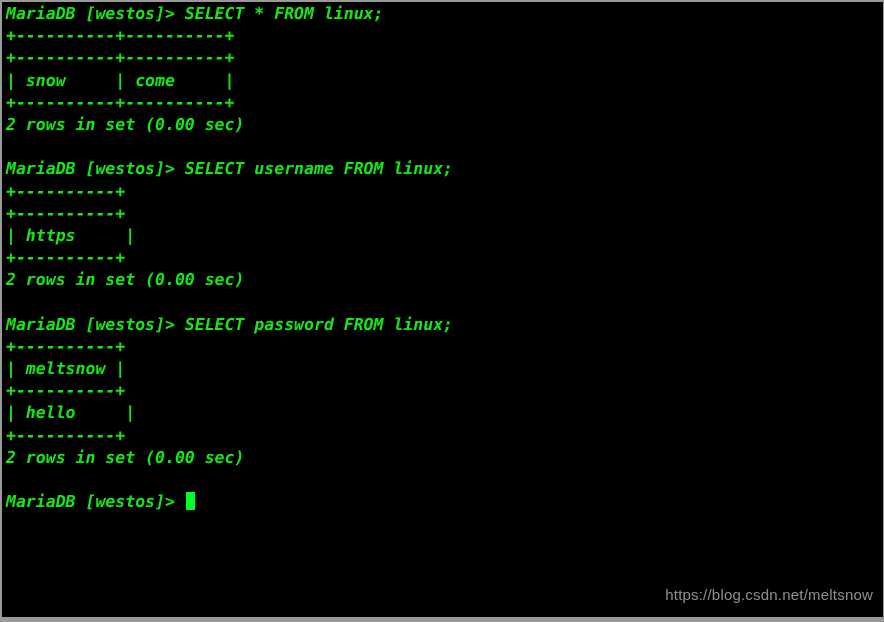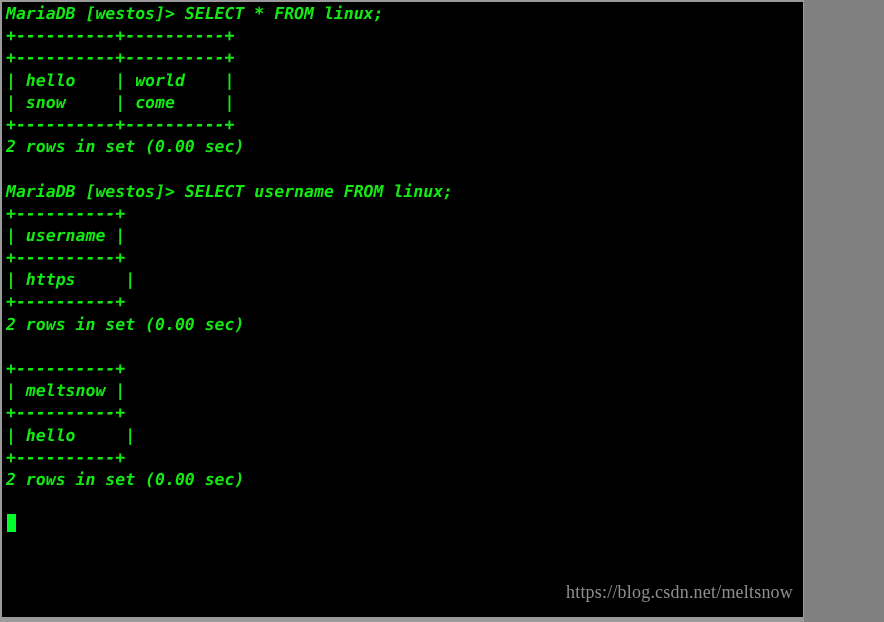--- a/index.html
+++ b/index.html
@@ -11,21 +11,21 @@
   body {
     width: 884px;
     height: 622px;
     overflow: hidden;
     font-family: "DejaVu Sans Mono", "Liberation Mono", monospace;
   }
 
   #terminal-window {
     position: relative;
     box-sizing: border-box;
-    width: 804px;
+    width: 884px;
     height: 622px;
     background: #7f1d1d;
     border-top: 2px solid #9a9a9a;
     border-left: 2px solid #9a9a9a;
     border-right: 1px solid #9a9a9a;
     border-bottom: 5px solid #9a9a9a;
     overflow: hidden;
   }
 
   #terminal-screen {
@@ -71,60 +71,59 @@
     height: 18px;
     background: #00ff2a;
     vertical-align: -3px;
     margin-left: 1px;
   }
 
   #watermark {
     position: absolute;
     right: 10px;
     bottom: 14px;
-    font-family: Liberation Serif, serif;
-    font-size: 18px;
+    font-family: Liberation Sans, sans-serif;
+    font-size: 15px;
     font-weight: normal;
     font-style: normal;
     color: #8f8f8f;
     white-space: pre;
     letter-spacing: 0.2px;
     margin-left: 48px;
   }
 </style>
 </head>
 <body>
 
 <div id="terminal-window">
   <div id="terminal-screen">
 
     <span class="term-line">MariaDB [westos]&gt; SELECT * FROM linux;</span>
     <span class="term-line rule">+----------+----------+</span>
     <span class="term-line rule">+----------+----------+</span>
-    <span class="term-line">| hello    | world    |</span>
     <span class="term-line">| snow     | come     |</span>
     <span class="term-line rule">+----------+----------+</span>
     <span class="term-line">2 rows in set (0.00 sec)</span>
     <span class="term-line blank"> </span>
 
     <span class="term-line">MariaDB [westos]&gt; SELECT username FROM linux;</span>
     <span class="term-line rule">+----------+</span>
-    <span class="term-line">| username |</span>
     <span class="term-line rule">+----------+</span>
     <span class="term-line">| https     |</span>
     <span class="term-line rule">+----------+</span>
     <span class="term-line">2 rows in set (0.00 sec)</span>
     <span class="term-line blank"> </span>
 
+    <span class="term-line">MariaDB [westos]&gt; SELECT password FROM linux;</span>
     <span class="term-line rule">+----------+</span>
     <span class="term-line">| meltsnow |</span>
     <span class="term-line rule">+----------+</span>
     <span class="term-line">| hello     |</span>
     <span class="term-line rule">+----------+</span>
     <span class="term-line">2 rows in set (0.00 sec)</span>
     <span class="term-line blank"> </span>
 
-    <span class="term-line prompt-line"><span class="cursor-block"></span></span>
+    <span class="term-line prompt-line"><span>MariaDB [westos]&gt; </span><span class="cursor-block"></span></span>
 
   </div>
 
   <div id="watermark">https://blog.csdn.net/meltsnow</div>
 </div>
 
 </body></html>

